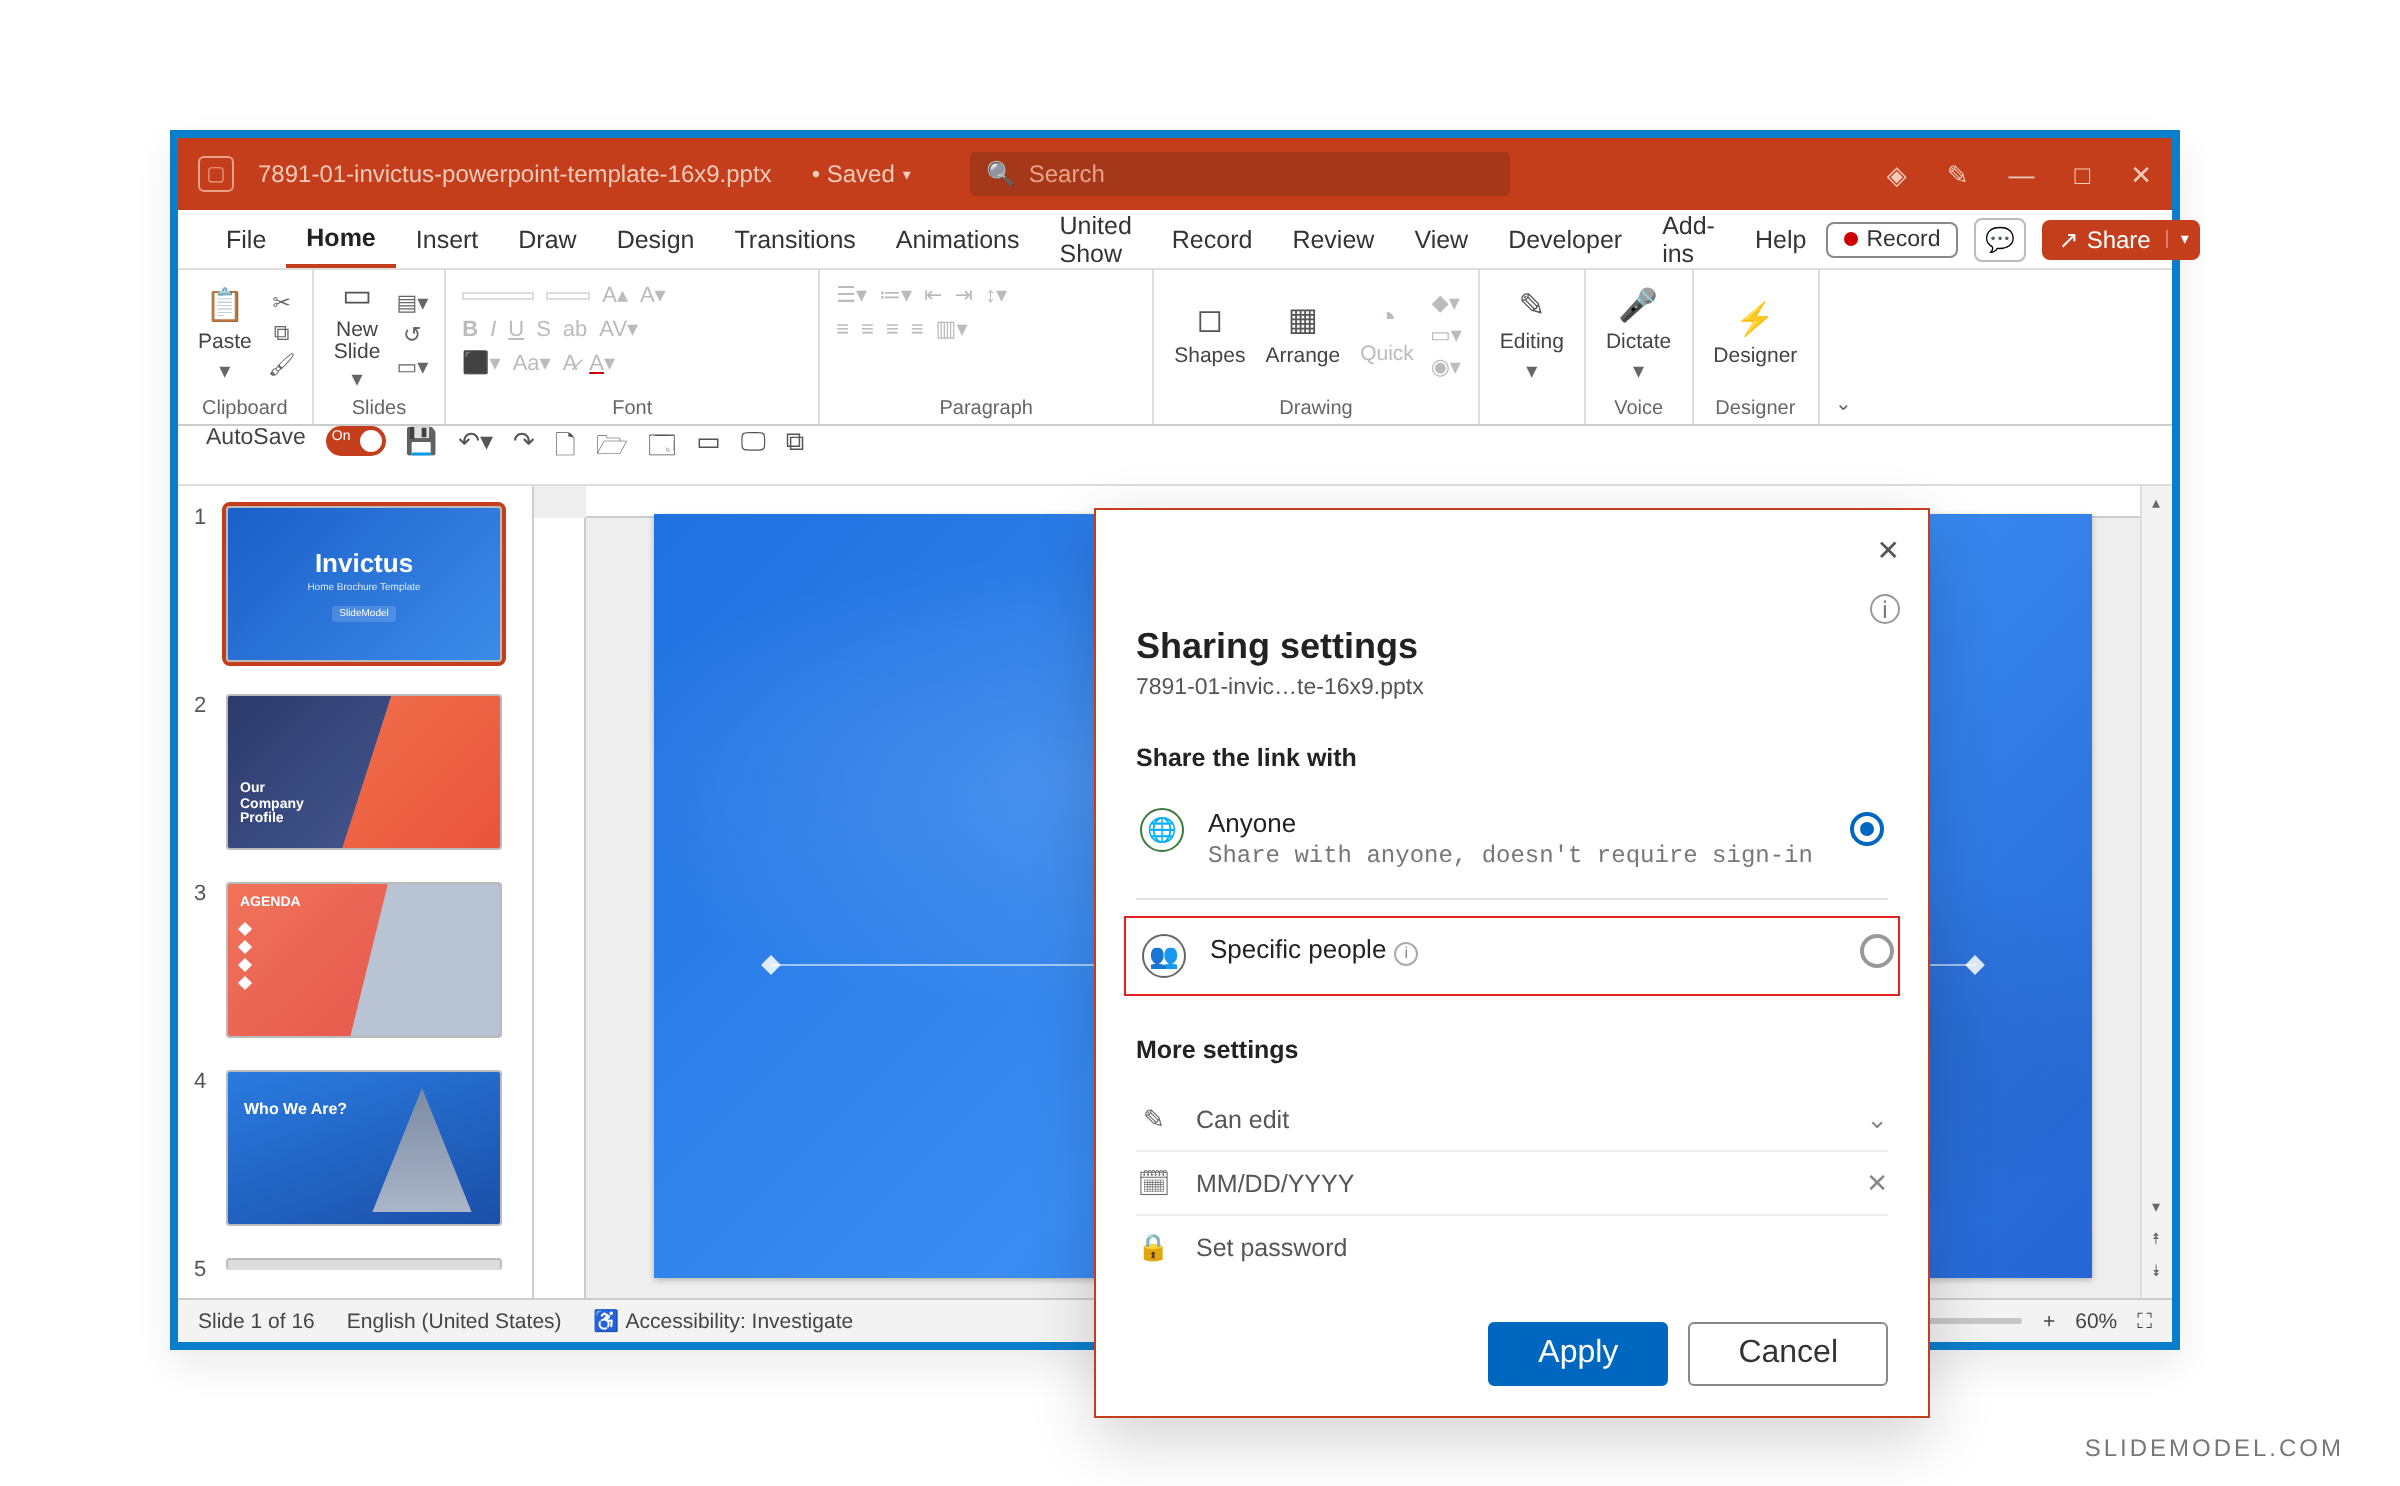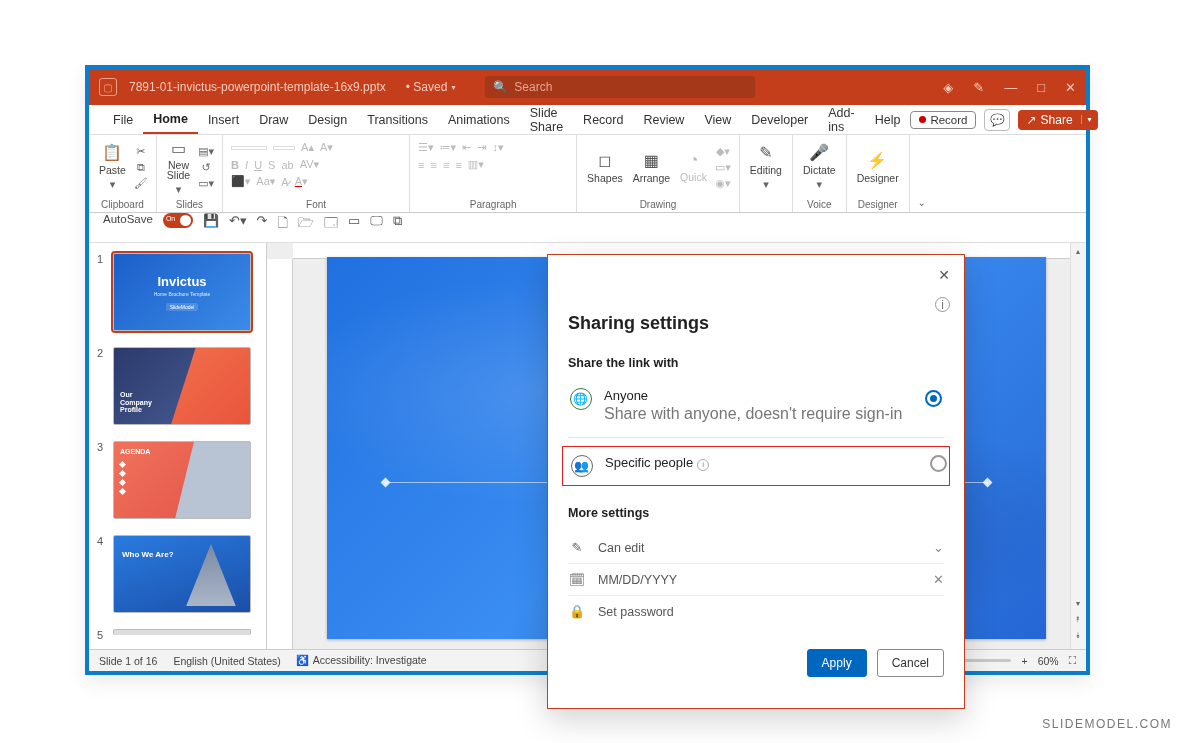--- a/index.html
+++ b/index.html
@@ -84,34 +84,34 @@
 .modal { position:absolute; left:458px; top:185px; width:418px; height:455px; background:#fff; border:1.5px solid #c43e1c; box-shadow: 0 10px 30px rgba(0,0,0,0.18); padding: 14px 20px 18px 20px; }
 .m-close { position:absolute; right:14px; top:12px; font-size:14px; color:#555; cursor:pointer; }
 .m-info { position:absolute; right:14px; top:42px; font-size:12px; color:#777; width:15px; height:15px; border:1px solid #999; border-radius:50%; display:flex; align-items:center; justify-content:center;}
 .m-title { font-size:18px; font-weight:600; color:#222; margin-top: 44px;}
 .m-file { font-size:11.5px; color:#555; margin-top:4px;}
 .m-section { font-size:12.5px; font-weight:600; color:#222; margin-top:22px; margin-bottom:12px;}
 .opt { display:flex; align-items:flex-start; gap:12px; padding: 6px 2px; position:relative; }
 .opt .oic { width:22px; height:22px; border:1.3px solid #3a7a3a; border-radius:50%; display:flex; align-items:center; justify-content:center; color:#3a7a3a; font-size:12px; flex-shrink:0;}
 .opt.people .oic { border-color:#666; color:#555; }
 .opt .otext .ot1 { font-size:13px; color:#222; }
-.opt .otext .ot2 { font-size:16px; color:#777; margin-top:2px;}
+.opt .otext .ot2 { font-size:12px; color:#777; margin-top:2px;font-family:Liberation Mono, monospace;}
 .opt .oradio { position:absolute; right:2px; top:8px; width:17px; height:17px; border:2px solid #999; border-radius:50%; }
 .opt.selected .oradio { border-color:#0067c0; border-width:2px;}
 .opt.selected .oradio::after { content:""; position:absolute; inset:3px; background:#0067c0; border-radius:50%;}
 .opt.people { border:1.5px solid #e42121; padding:8px 8px; margin: 6px -6px 0 -6px;}
 .opt .iinfo { width:12px; height:12px; border:1px solid #aaa; border-radius:50%; font-size:8px; color:#888; display:inline-flex; align-items:center; justify-content:center; margin-left:4px;}
 .divider { height:1px; background:#e3e3e3; margin: 8px 0;}
 .m-row { display:flex; align-items:center; gap:12px; padding: 8px 0; border-bottom:1px solid #eee; position:relative;}
 .m-row .ric { width:18px; text-align:center; color:#666; font-size:13px;}
 .m-row .rlab { font-size:12.5px; color:#555; flex:1;}
 .m-row .rright { color:#888; font-size:13px;}
 .m-row.noborder{border-bottom:none;}
 .m-actions { display:flex; justify-content:flex-end; gap:10px; margin-top:22px;}
-.btn { font-size:12px; padding: 6px 14px; border-radius:3px; cursor:pointer; }
+.btn { font-size:16px; padding: 6px 24px; border-radius:3px; cursor:pointer; }
 .btn-primary { background:#0067c0; color:#fff; border:1px solid #0067c0;}
 .btn-secondary { background:#fff; border:1px solid #888; color:#333;}
 
 .watermark { position:absolute; right:28px; bottom:12px; font-size:12px; letter-spacing:1.5px; color:#777; }
 </style>
 </head>
 <body>
 
 <div class="outer-frame">
 
@@ -134,21 +134,21 @@
   </div>
 
   <div class="menubar">
     <div class="mtab">File</div>
     <div class="mtab active">Home</div>
     <div class="mtab">Insert</div>
     <div class="mtab">Draw</div>
     <div class="mtab">Design</div>
     <div class="mtab">Transitions</div>
     <div class="mtab">Animations</div>
-    <div class="mtab">Slide Share</div>
+    <div class="mtab">United Show</div>
     <div class="mtab">Record</div>
     <div class="mtab">Review</div>
     <div class="mtab">View</div>
     <div class="mtab">Developer</div>
     <div class="mtab">Add-ins</div>
     <div class="mtab">Help</div>
     <div class="menubar-right">
       <div class="record-pill">
           <span class="record-dot"></span>
           <span>Record</span>
@@ -382,20 +382,21 @@
       <span>+</span>
       <span>60%</span>
       <span>⛶</span>
     </div>
   </div>
 
   <div class="modal">
     <span class="m-close">✕</span>
     <span class="m-info">i</span>
     <div class="m-title">Sharing settings</div>
+    <div class="m-file">7891-01-invic…te-16x9.pptx</div>
 
     <div class="m-section">Share the link with</div>
 
     <div class="opt selected">
       <div class="oic">🌐</div>
       <div class="otext">
         <div class="ot1">Anyone</div>
         <div class="ot2">Share with anyone, doesn't require sign-in</div>
       </div>
       <div class="oradio"></div>

